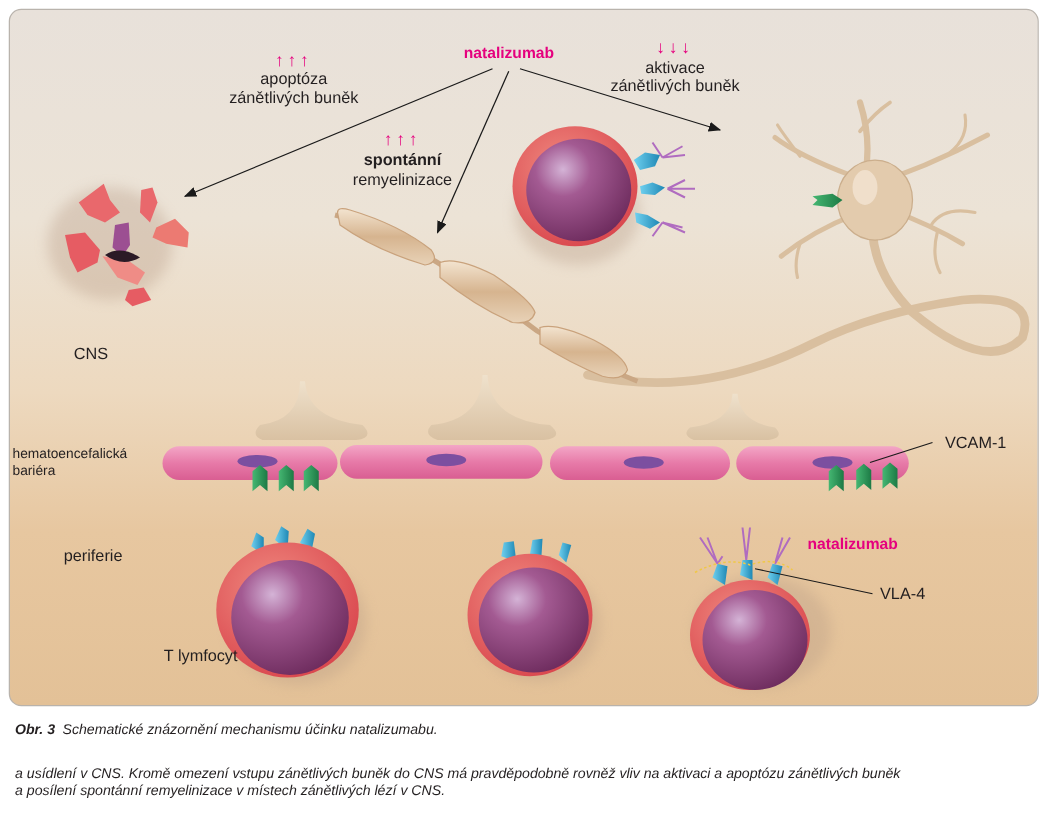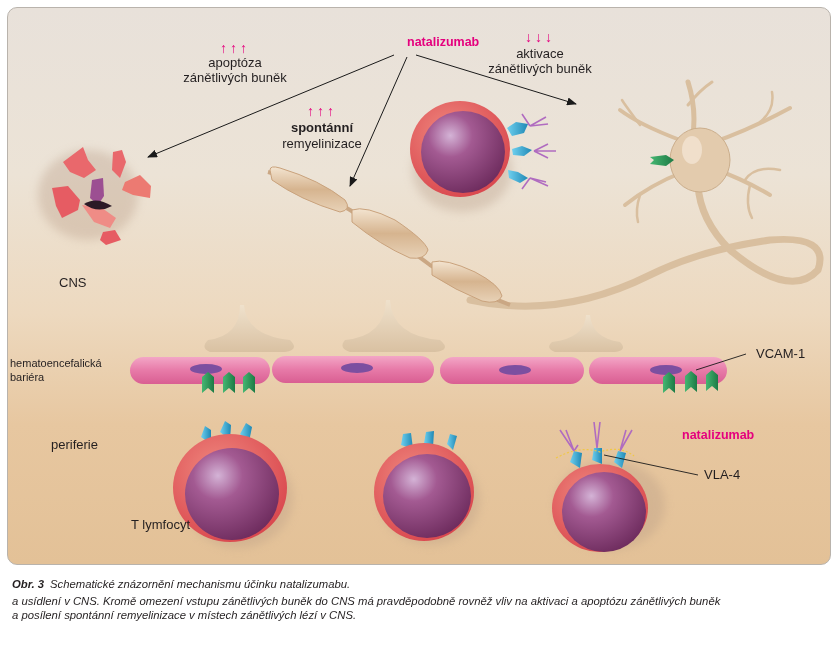--- a/index.html
+++ b/index.html
@@ -4,23 +4,23 @@
 <style>
   html, body { margin: 0; padding: 0; background: #ffffff; }
   body { width: 836px; height: 652px; position: relative; overflow: hidden; font-family: "Liberation Sans", sans-serif; }
   #panel { position: absolute; left: 7px; top: 7px; width: 822px; height: 556px; border-radius: 10px; border: 1px solid #b9b3ac; overflow: hidden;
     background: linear-gradient(180deg, #e8e1da 0%, #ece3d6 30%, #edd9bf 55%, #e7c7a0 75%, #e3c197 100%); }
   #art { position: absolute; left: 0; top: 0; width: 836px; height: 570px; }
   .lbl { position: absolute; color: #231f20; font-size: 13px; line-height: 15px; text-align: center; white-space: nowrap; }
   .lbl-left { text-align: left; }
   .lbl-right { text-align: left; }
   .arrows { position: absolute; color: #e5007e; font-size: 14px; letter-spacing: 3px; text-align: center; white-space: nowrap; }
-  .drug { position: absolute; color: #e5007e; font-weight: bold; font-size: 12.5px; white-space: nowrap; margin-left: 36px; }
+  .drug { position: absolute; color: #e5007e; font-weight: bold; font-size: 12.5px; white-space: nowrap; }
   #caption { position: absolute; left: 12px; top: 577px; width: 815px; font-size: 11.3px; line-height: 14.5px; color: #231f20; font-style: italic; }
-  #caption .cap-title { margin-bottom: 2px; }
+  #caption .cap-title { margin-bottom: 20px; }
   #caption .cap-num { font-weight: bold; font-style: italic; margin-right: 6px; }
 </style>
 </head>
 <body>
 
 <div id="panel"></div>
 
 <svg id="art" viewBox="0 0 836 570" xmlns="http://www.w3.org/2000/svg">
   <defs>
     <radialGradient id="nucGrad" cx="35%" cy="30%" r="75%">

